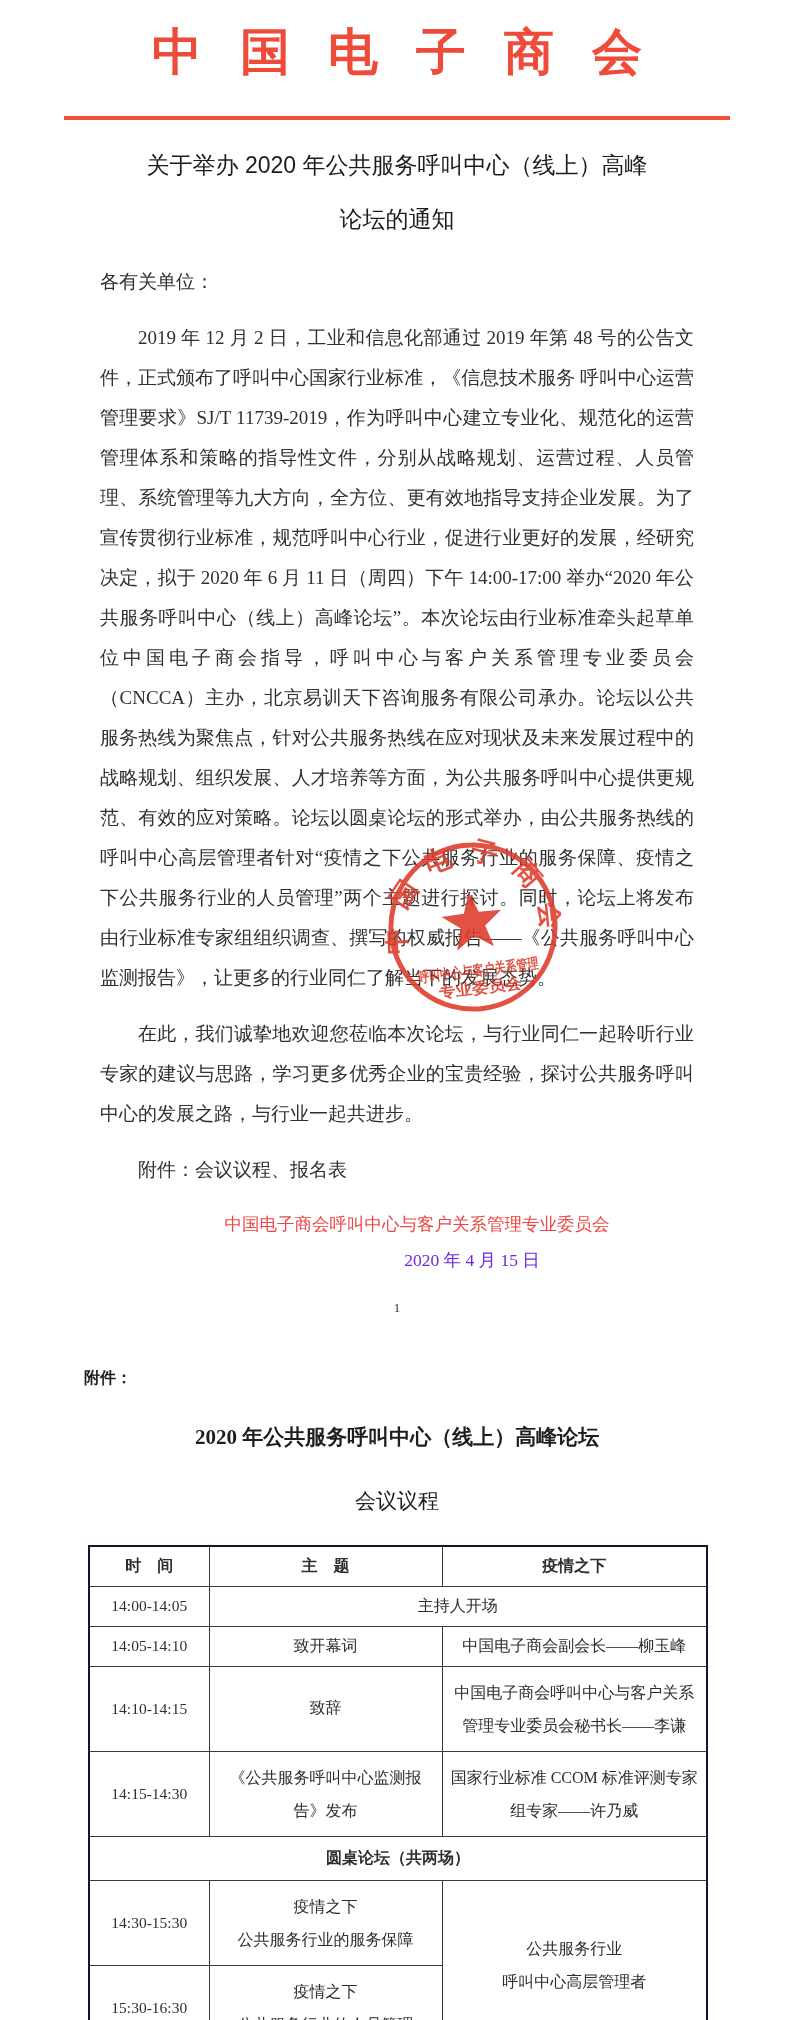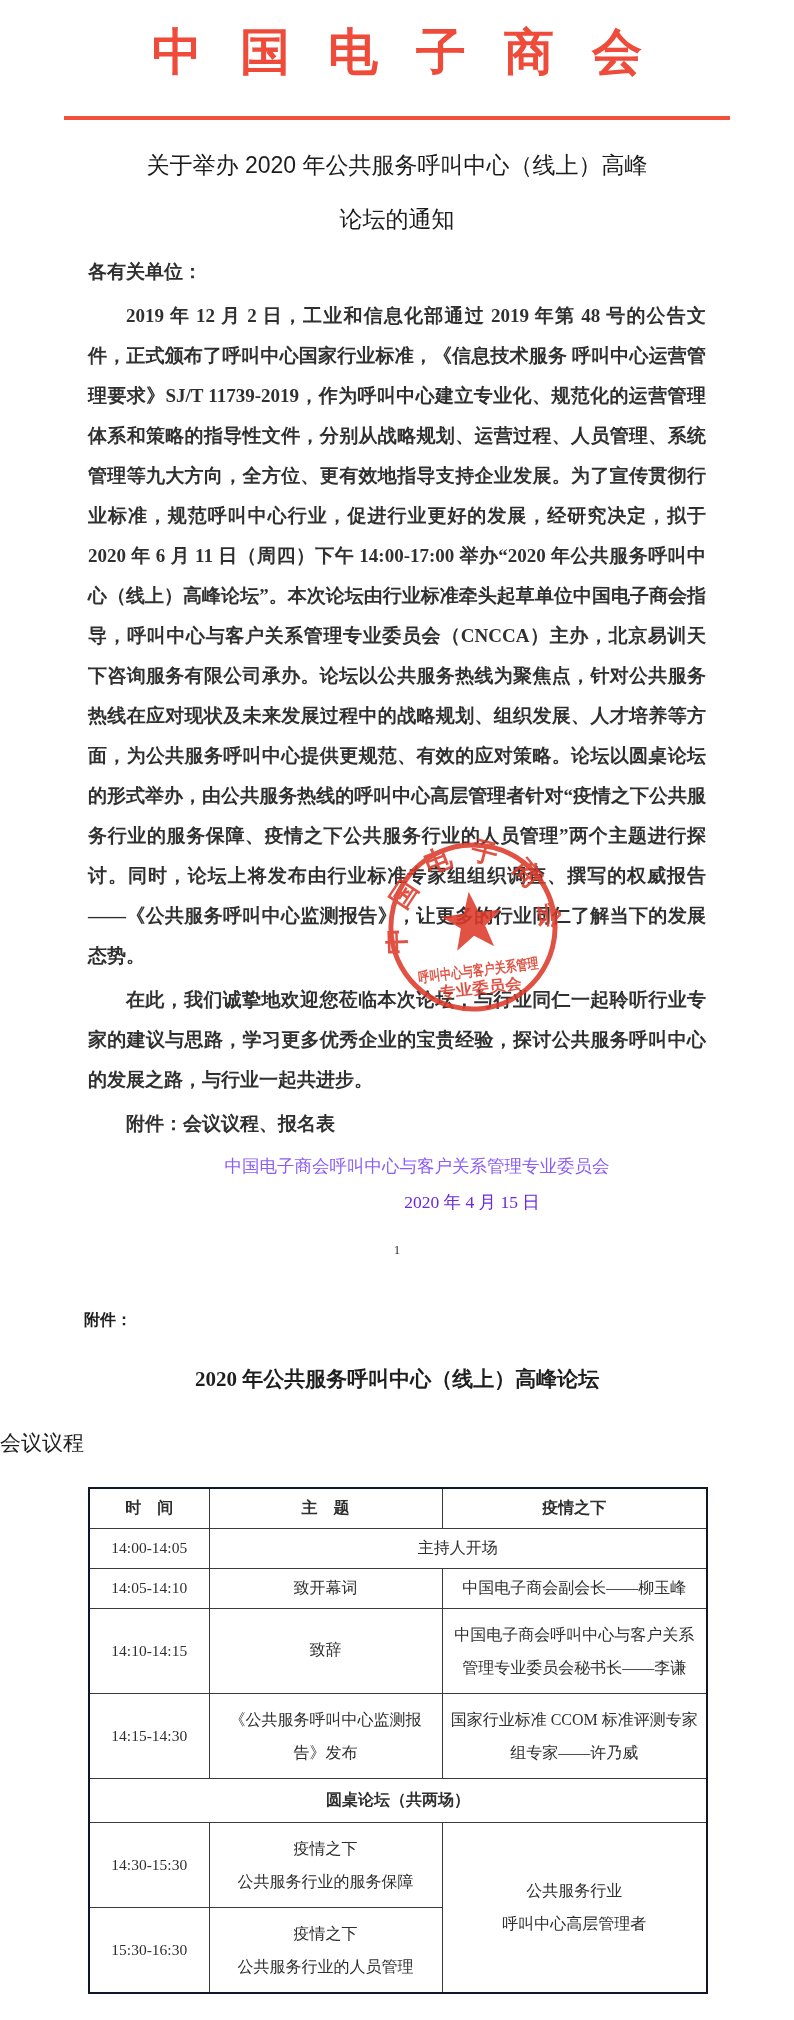--- a/index.html
+++ b/index.html
@@ -24,42 +24,42 @@
 
   
   .notice-title {
     margin:18px 60px 0 60px; text-align:center;
     font-family:"Liberation Sans","DejaVu Sans",sans-serif;
     font-weight:normal; font-size:23px; line-height:54px; color:#1c1c1c;
   }
 
   
   .body-text { margin:6px 84px 0 84px; font-size:19px; line-height:40px; color:#303030; }
-  .body-text p { margin:4px; text-align:justify;font-weight:bold; }
+  .body-text p { margin:16px; text-align:justify; }
   .salutation { text-indent:0; }
   .para { text-indent:2em; }
   .attach-note { text-indent:2em; }
 
   .closing { margin:0 84px; position:relative; }
-  .signature { text-align:center; padding-left:40px; font-size:17.5px; line-height:36px; color:#8b5cf6; }
+  .signature { text-align:center; padding-left:40px; font-size:17.5px; line-height:36px; color:#ef4444; }
   .doc-date { text-align:center; padding-left:150px; font-size:17.5px; line-height:36px; color:#6d28d9; }
   .pagenum1 { text-align:center; font-size:13px; color:#333; margin-top:22px; }
 
   
   .stamp {
     position:absolute; left:384px; top:836px;
     width:178px; height:182px;
     transform:rotate(-7deg);
     opacity:0.88; z-index:5; pointer-events:none;
   }
 
   
   .attach-label { margin:52px 0 0 84px; font-size:16px; font-weight:bold; color:#1e1e1e; }
   .attach-title { margin-top:34px; text-align:center; font-size:21px; font-weight:bold; color:#1e1e1e; }
-  .attach-subtitle { margin-top:36px; text-align:left; font-size:21px; color:#1e1e1e; }
+  .attach-subtitle { margin-top:36px; text-align:center; font-size:21px; color:#1e1e1e; }
 
   
   table.agenda {
     border-collapse:collapse; margin:30px 0 0 88px;
     border:2px solid #0f172a; table-layout:fixed; width:618px;
   }
   .agenda th, .agenda td {
     border:1px solid #3a3a3a; text-align:center; vertical-align:middle;
     font-size:16px; color:#2e2e2e; padding:9px 4px;
   }

